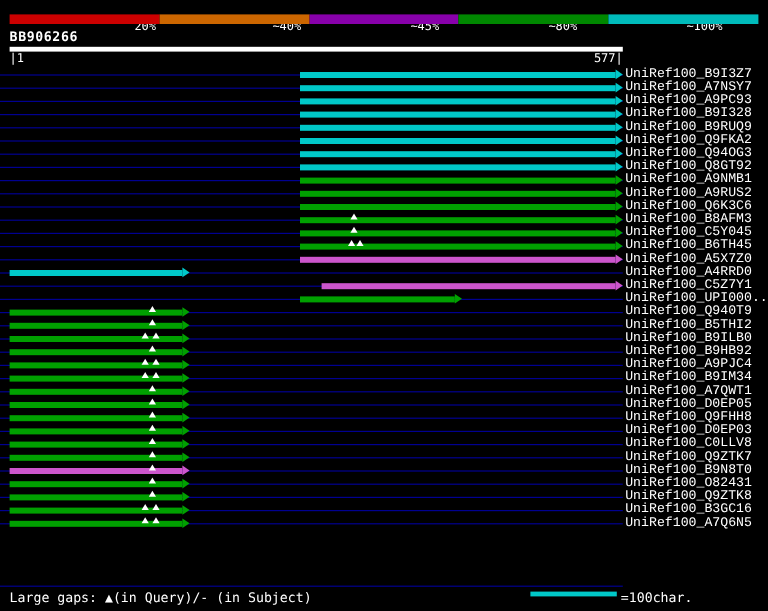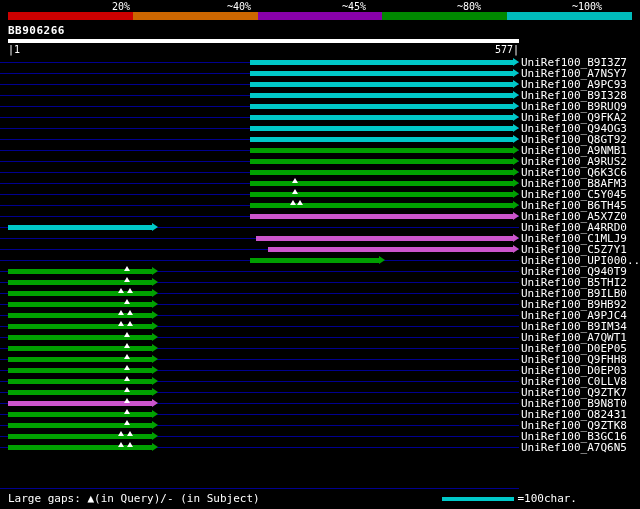--- a/index.html
+++ b/index.html
@@ -1,38 +1,38 @@
 <!DOCTYPE html>
 <html><head>
 <meta charset="utf-8">
 <style>
   html,body{margin:0;padding:0;background:#000;}
   .screen{
     position:relative;width:640px;height:509px;background:#000;overflow:hidden;
     font-family:"DejaVu Sans Mono","Liberation Mono",monospace;color:#fff;
   }
-  .legend-labels span{position:absolute;top:2px;font-size:10px;line-height:10px;color:#fff;}
+  .legend-labels span{position:absolute;top:18px;font-size:10px;line-height:10px;color:#fff;}
   .legend-bar{position:absolute;top:12px;left:8px;width:624px;height:8px;display:flex;}
   .legend-bar .seg{flex:1;height:100%;}
   .query-name{position:absolute;top:25px;left:8px;font-size:11px;line-height:11px;font-weight:bold;letter-spacing:.5px;}
   .query-bar{position:absolute;top:39px;left:8px;width:511px;height:4px;}
   .scale-row{position:absolute;top:45px;left:8px;width:511px;display:flex;justify-content:space-between;font-size:10px;line-height:10px;}
   .rows{position:absolute;top:57px;left:0;width:640px;}
   .row{position:relative;height:11px;}
   .gridline{position:absolute;left:0;top:5px;width:519px;height:1px;}
   .bar{position:absolute;top:3px;height:5px;}
   .arrowhead{position:absolute;right:-6px;top:-2px;width:0;height:0;
     border-top:4px solid transparent;border-bottom:4px solid transparent;border-left:6px solid #fff;}
   .gap-marker{position:absolute;top:0;width:0;height:0;
     border-left:3px solid transparent;border-right:3px solid transparent;border-bottom:5px solid #fff;}
-  .rowlabel{position:absolute;left:521px;top:0;font-size:11px;line-height:11px;white-space:nowrap;}
+  .rowlabel{position:absolute;left:521px;top:0;font-size:11px;line-height:11px;white-space:nowrap;font-family:Liberation Mono, monospace;}
   .bottom-line{position:absolute;top:488px;left:0;width:519px;height:1px;}
   .footer{position:absolute;left:8px;bottom:4px;width:624px;display:flex;justify-content:space-between;align-items:center;
     font-size:11px;line-height:12px;}
-  .unit{display:flex;align-items:center;margin-right:55px;}
+  .unit{display:flex;align-items:flex-start;margin-right:55px;}
   .swatch{display:inline-block;width:72px;height:4px;margin-right:3px;}
 </style>
 </head>
 <body>
 
 <div class="screen">
   <div class="legend-labels">
       <span style="left: 112px;">20%</span>
       <span style="left: 227px;">~40%</span>
       <span style="left: 342px;">~45%</span>
@@ -164,27 +164,20 @@
       </div>
       <div class="row">
         <div class="gridline" style="background: rgb(0, 0, 144);"></div>
         <div class="bar" style="left: 8px; width: 143.719px; background: rgb(0, 200, 200);">
           <div class="arrowhead" style="border-left-color: rgb(0, 200, 200);"></div>
         </div>
         <div class="rowlabel">UniRef100_A4RRD0</div>
       </div>
       <div class="row">
         <div class="gridline" style="background: rgb(0, 0, 144);"></div>
-        <div class="bar" style="left: 255.516px; width: 257.274px; background: rgb(204, 85, 204);">
-          <div class="arrowhead" style="border-left-color: rgb(204, 85, 204);"></div>
-        </div>
-        <div class="rowlabel">UniRef100_C1MLJ9</div>
-      </div>
-      <div class="row">
-        <div class="gridline" style="background: rgb(0, 0, 144);"></div>
         <div class="bar" style="left: 267.936px; width: 244.854px; background: rgb(204, 85, 204);">
           <div class="arrowhead" style="border-left-color: rgb(204, 85, 204);"></div>
         </div>
         <div class="rowlabel">UniRef100_C5Z7Y1</div>
       </div>
       <div class="row">
         <div class="gridline" style="background: rgb(0, 0, 144);"></div>
         <div class="bar" style="left: 250.193px; width: 128.637px; background: rgb(0, 160, 0);">
           <div class="arrowhead" style="border-left-color: rgb(0, 160, 0);"></div>
         </div>

